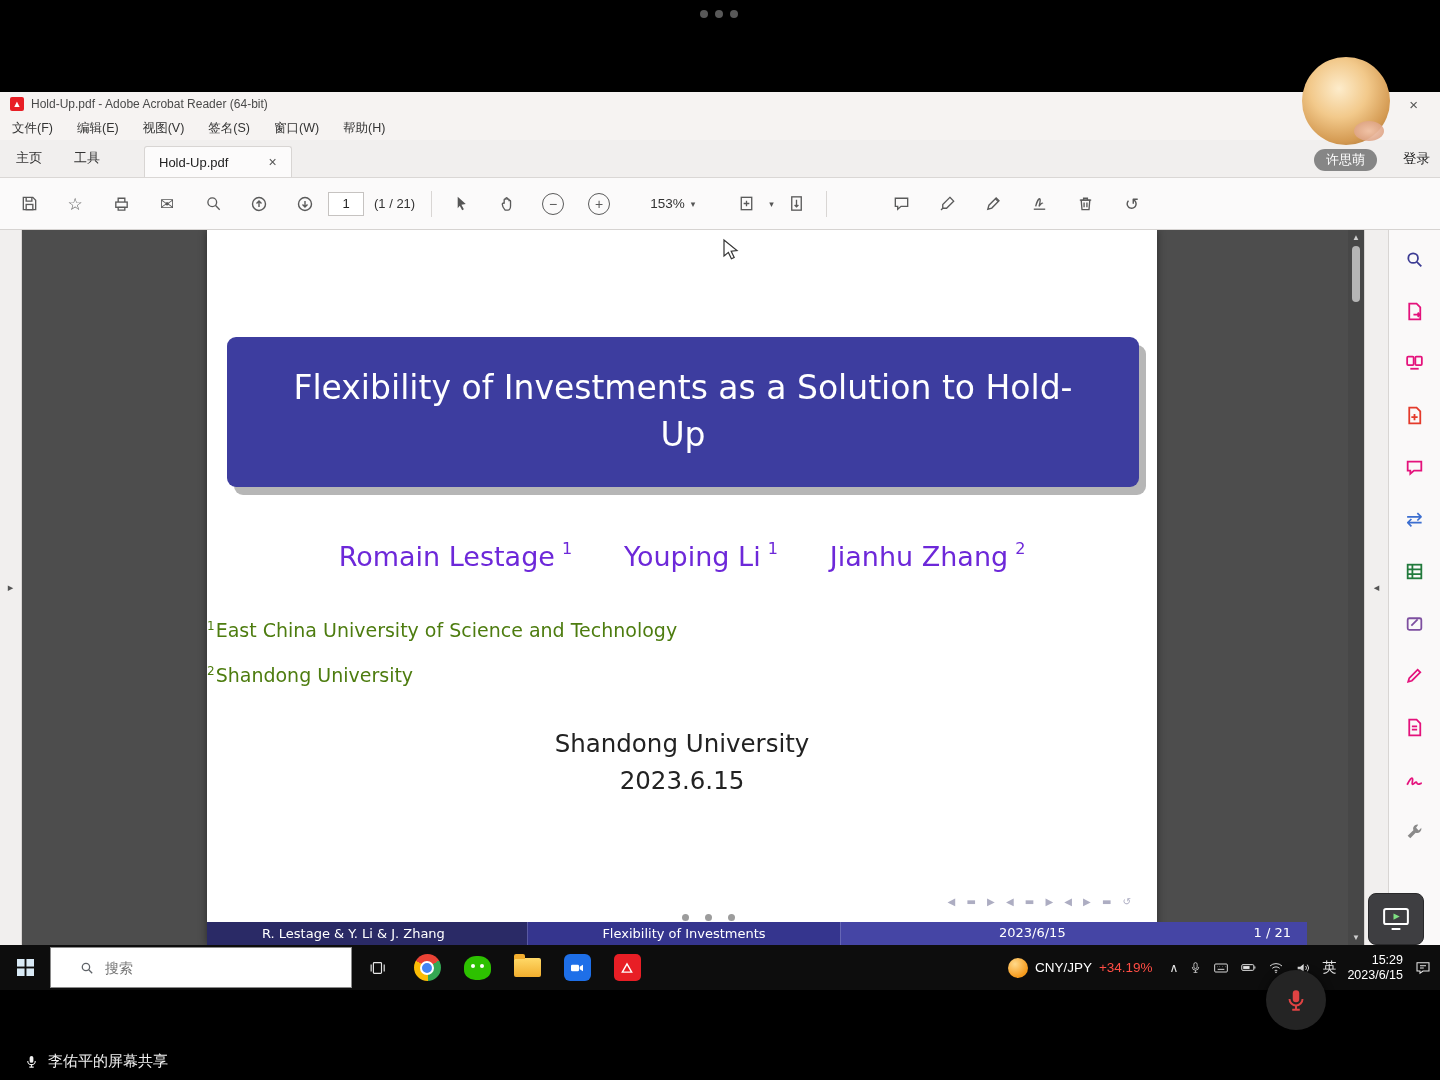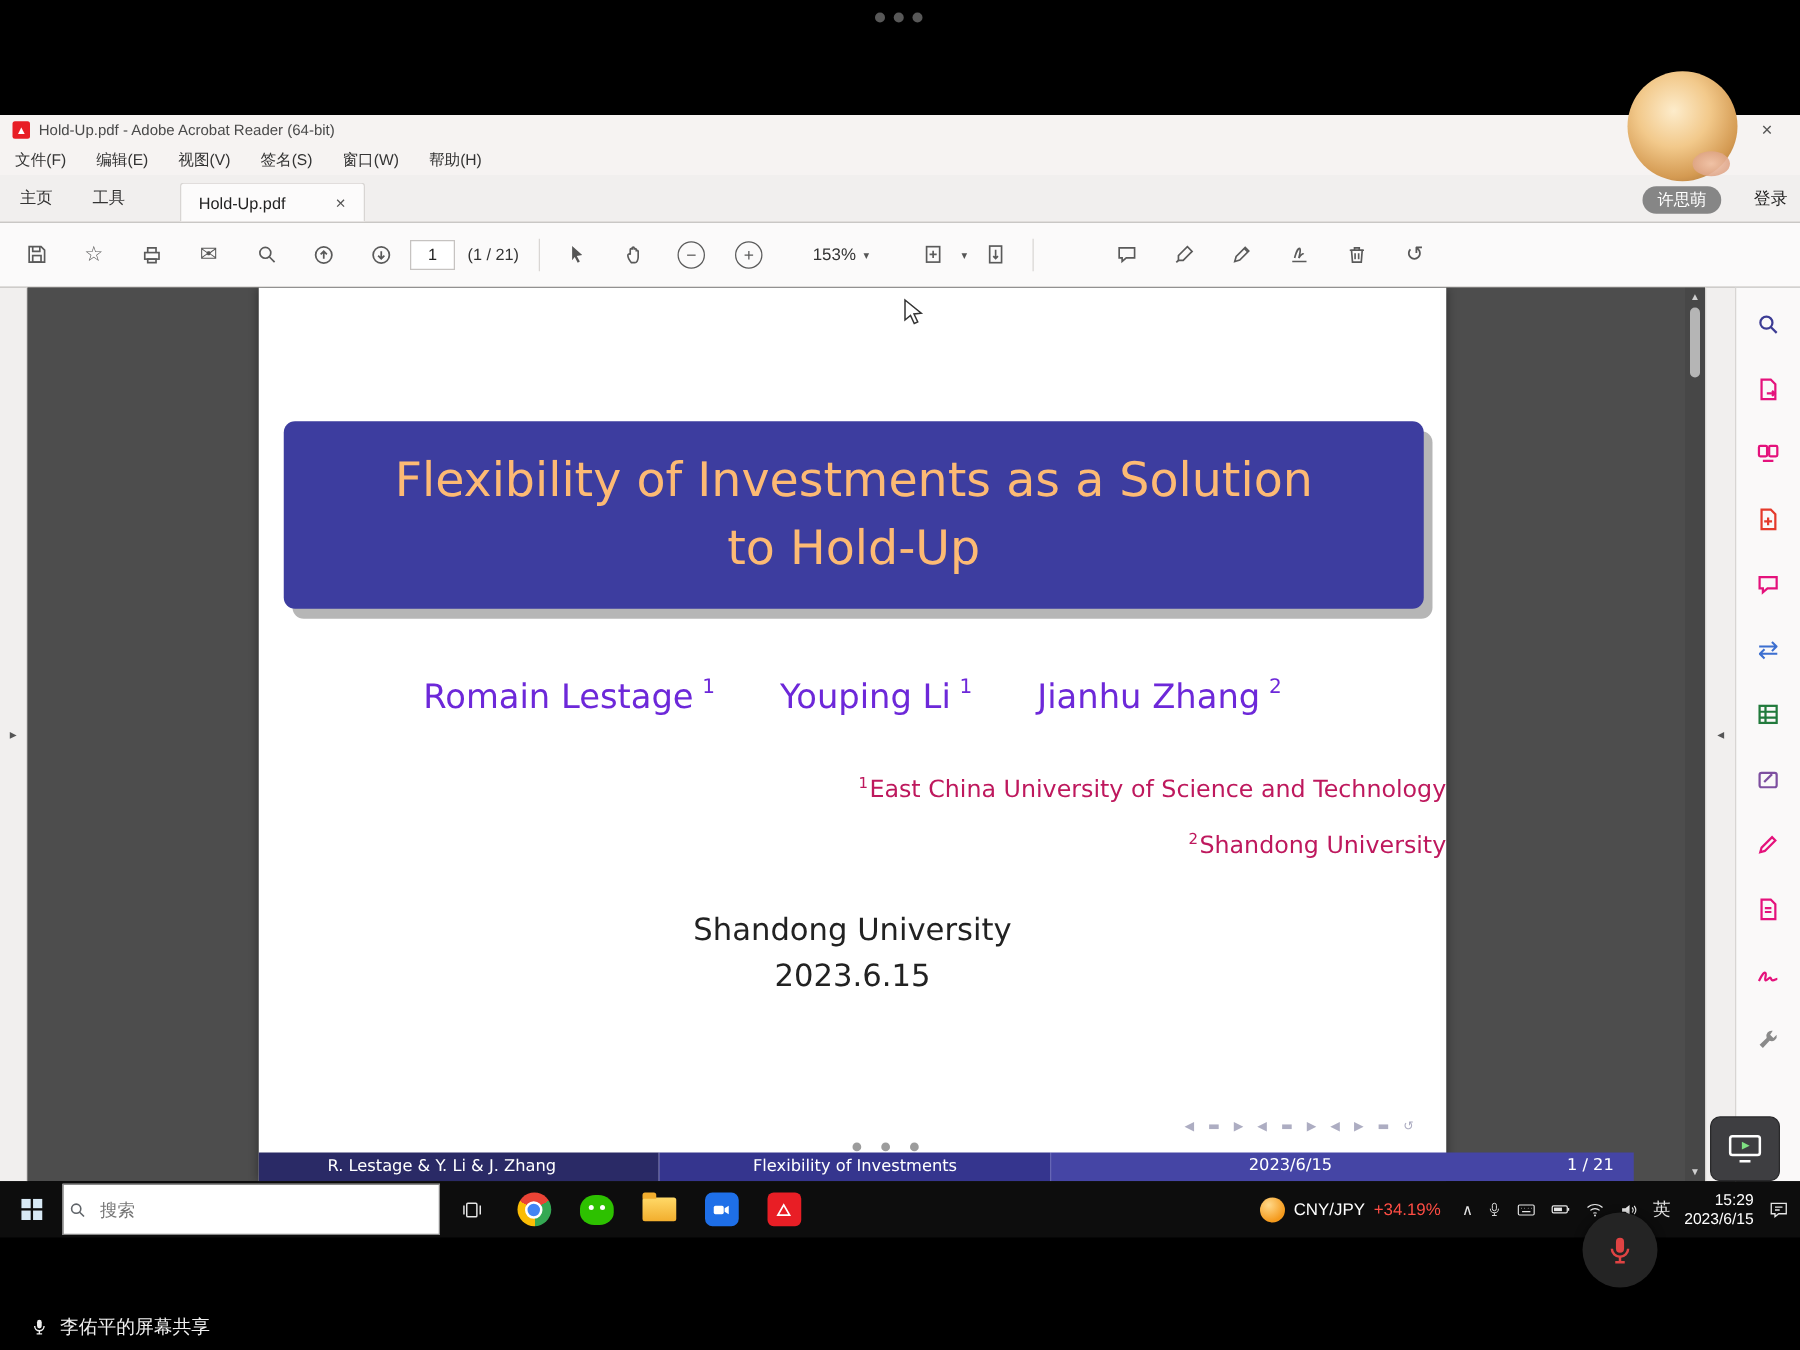--- a/index.html
+++ b/index.html
@@ -47,24 +47,24 @@
   .scrollbar .sb-down{margin-top:auto}
   .collapse-strip{width:24px;background:#f1efee;border-left:1px solid #d8d5d3;display:flex;align-items:center;justify-content:center;color:#555;font-size:11px}
   .sidebar{width:52px;background:#faf9f9;border-left:1px solid #d8d5d3;display:flex;flex-direction:column;align-items:center;padding-top:16px;gap:26px}
   .sbtn{width:26px;height:26px;display:flex;align-items:center;justify-content:center}
   .sbtn svg{fill:none;stroke-width:1.7}
 
   
   .page{position:absolute;left:185px;top:0;width:950px;height:715px;background:#fff;box-shadow:0 0 8px rgba(0,0,0,.45);font-family:"DejaVu Sans",sans-serif}
   .title-box{position:absolute;left:20px;top:107px;width:912px;height:150px;background:#3d3d9f;border-radius:9px;
     box-shadow:7px 8px 0 rgba(45,45,45,.35);display:flex;align-items:center;justify-content:center}
-  .title-box .t{width:780px;text-align:center;color:#fdba74;font-size:38px;line-height:1.42;font-weight:400}
+  .title-box .t{width:780px;text-align:center;color:#ffffff;font-size:33px;line-height:1.42;font-weight:400}
   .authors{position:absolute;top:311px;left:0;width:100%;display:flex;justify-content:center;gap:52px;font-size:27px;color:#6d28d9}
   .authors sup{font-size:16px;margin-left:7px;position:relative;top:-2px}
-  .affil{position:absolute;left:0;width:100%;text-align:right;font-size:19px;color:#be185d}
+  .affil{position:absolute;left:0;width:100%;text-align:left;font-size:19px;color:#4d7c0f}
   .affil sup{font-size:12px;margin-right:1px}
   .venue-line{position:absolute;left:0;width:100%;text-align:center;font-size:24.5px;color:#222}
   .nav-symbols{position:absolute;right:22px;top:666px;font-size:10px;letter-spacing:4px;color:#adadc2}
   .slide-dots{position:absolute;top:684px;left:475px;display:flex;gap:16px}
   .slide-dots i{width:7px;height:7px;border-radius:50%;background:#9c9c9c}
   .slide-footer{position:absolute;left:0;top:692px;width:1100px;height:23px;display:flex;color:#fff;font-size:13px}
   .sf-left{width:320px;background:#2a2a66;display:flex;align-items:center;padding-left:55px}
   .sf-mid{width:313px;background:#35358e;display:flex;align-items:center;justify-content:center;border-left:1px solid rgba(255,255,255,.18)}
   .sf-right{flex:1;background:#4545a5;position:relative;border-left:1px solid rgba(255,255,255,.18)}
   .sf-right .d{position:absolute;left:158px;top:3px}
@@ -72,21 +72,21 @@
 
   .cursor{position:absolute;left:698px;top:8px;z-index:30}
 
   
   .share-btn{position:absolute;left:1368px;top:893px;width:56px;height:52px;background:#3e3e41;border:1px solid #29292b;border-radius:8px;
     display:flex;align-items:center;justify-content:center;z-index:60}
 
   
   .taskbar{position:absolute;top:945px;left:0;width:1440px;height:45px;background:#0d0d0d;display:flex;align-items:center}
   .tb-cell{width:50px;height:45px;display:flex;align-items:center;justify-content:center}
-  .search-box{width:302px;height:41px;background:#fff;border:1px solid #8a8a8a;display:flex;align-items:center;gap:10px;padding-left:3px}
+  .search-box{width:302px;height:41px;background:#fff;border:1px solid #8a8a8a;display:flex;align-items:center;gap:10px;padding-left:28px}
   .search-box input{border:none;outline:none;font-size:14px;color:#3c4043;width:230px;font-family:"Liberation Sans",sans-serif}
   .chrome{width:27px;height:27px;border-radius:50%;background:conic-gradient(from -60deg,#ea4335 0 33%,#34a853 0 66%,#fbbc05 0 100%);position:relative}
   .chrome::after{content:"";position:absolute;inset:6.5px;border-radius:50%;background:#4285f4;border:2.5px solid #fff}
   .wechat{width:27px;height:24px;background:#2dc100;border-radius:46% 46% 42% 42%;position:relative}
   .wechat::after{content:"";position:absolute;top:8px;left:7px;width:4px;height:4px;border-radius:50%;background:#fff;box-shadow:9px 0 0 #fff}
   .folder{width:27px;height:19px;background:linear-gradient(#ffd968,#f2ae2e);border-radius:2px;position:relative}
   .folder::before{content:"";position:absolute;top:-4px;left:0;width:11px;height:5px;background:#f2ae2e;border-radius:2px 2px 0 0}
   .meet{width:27px;height:27px;background:#1e6fe8;border-radius:6px;display:flex;align-items:center;justify-content:center}
   .acro{width:27px;height:27px;background:#e81e25;border-radius:5px;display:flex;align-items:center;justify-content:center}
   .tray{margin-left:auto;display:flex;align-items:center;gap:11px;padding-right:8px;height:100%}

